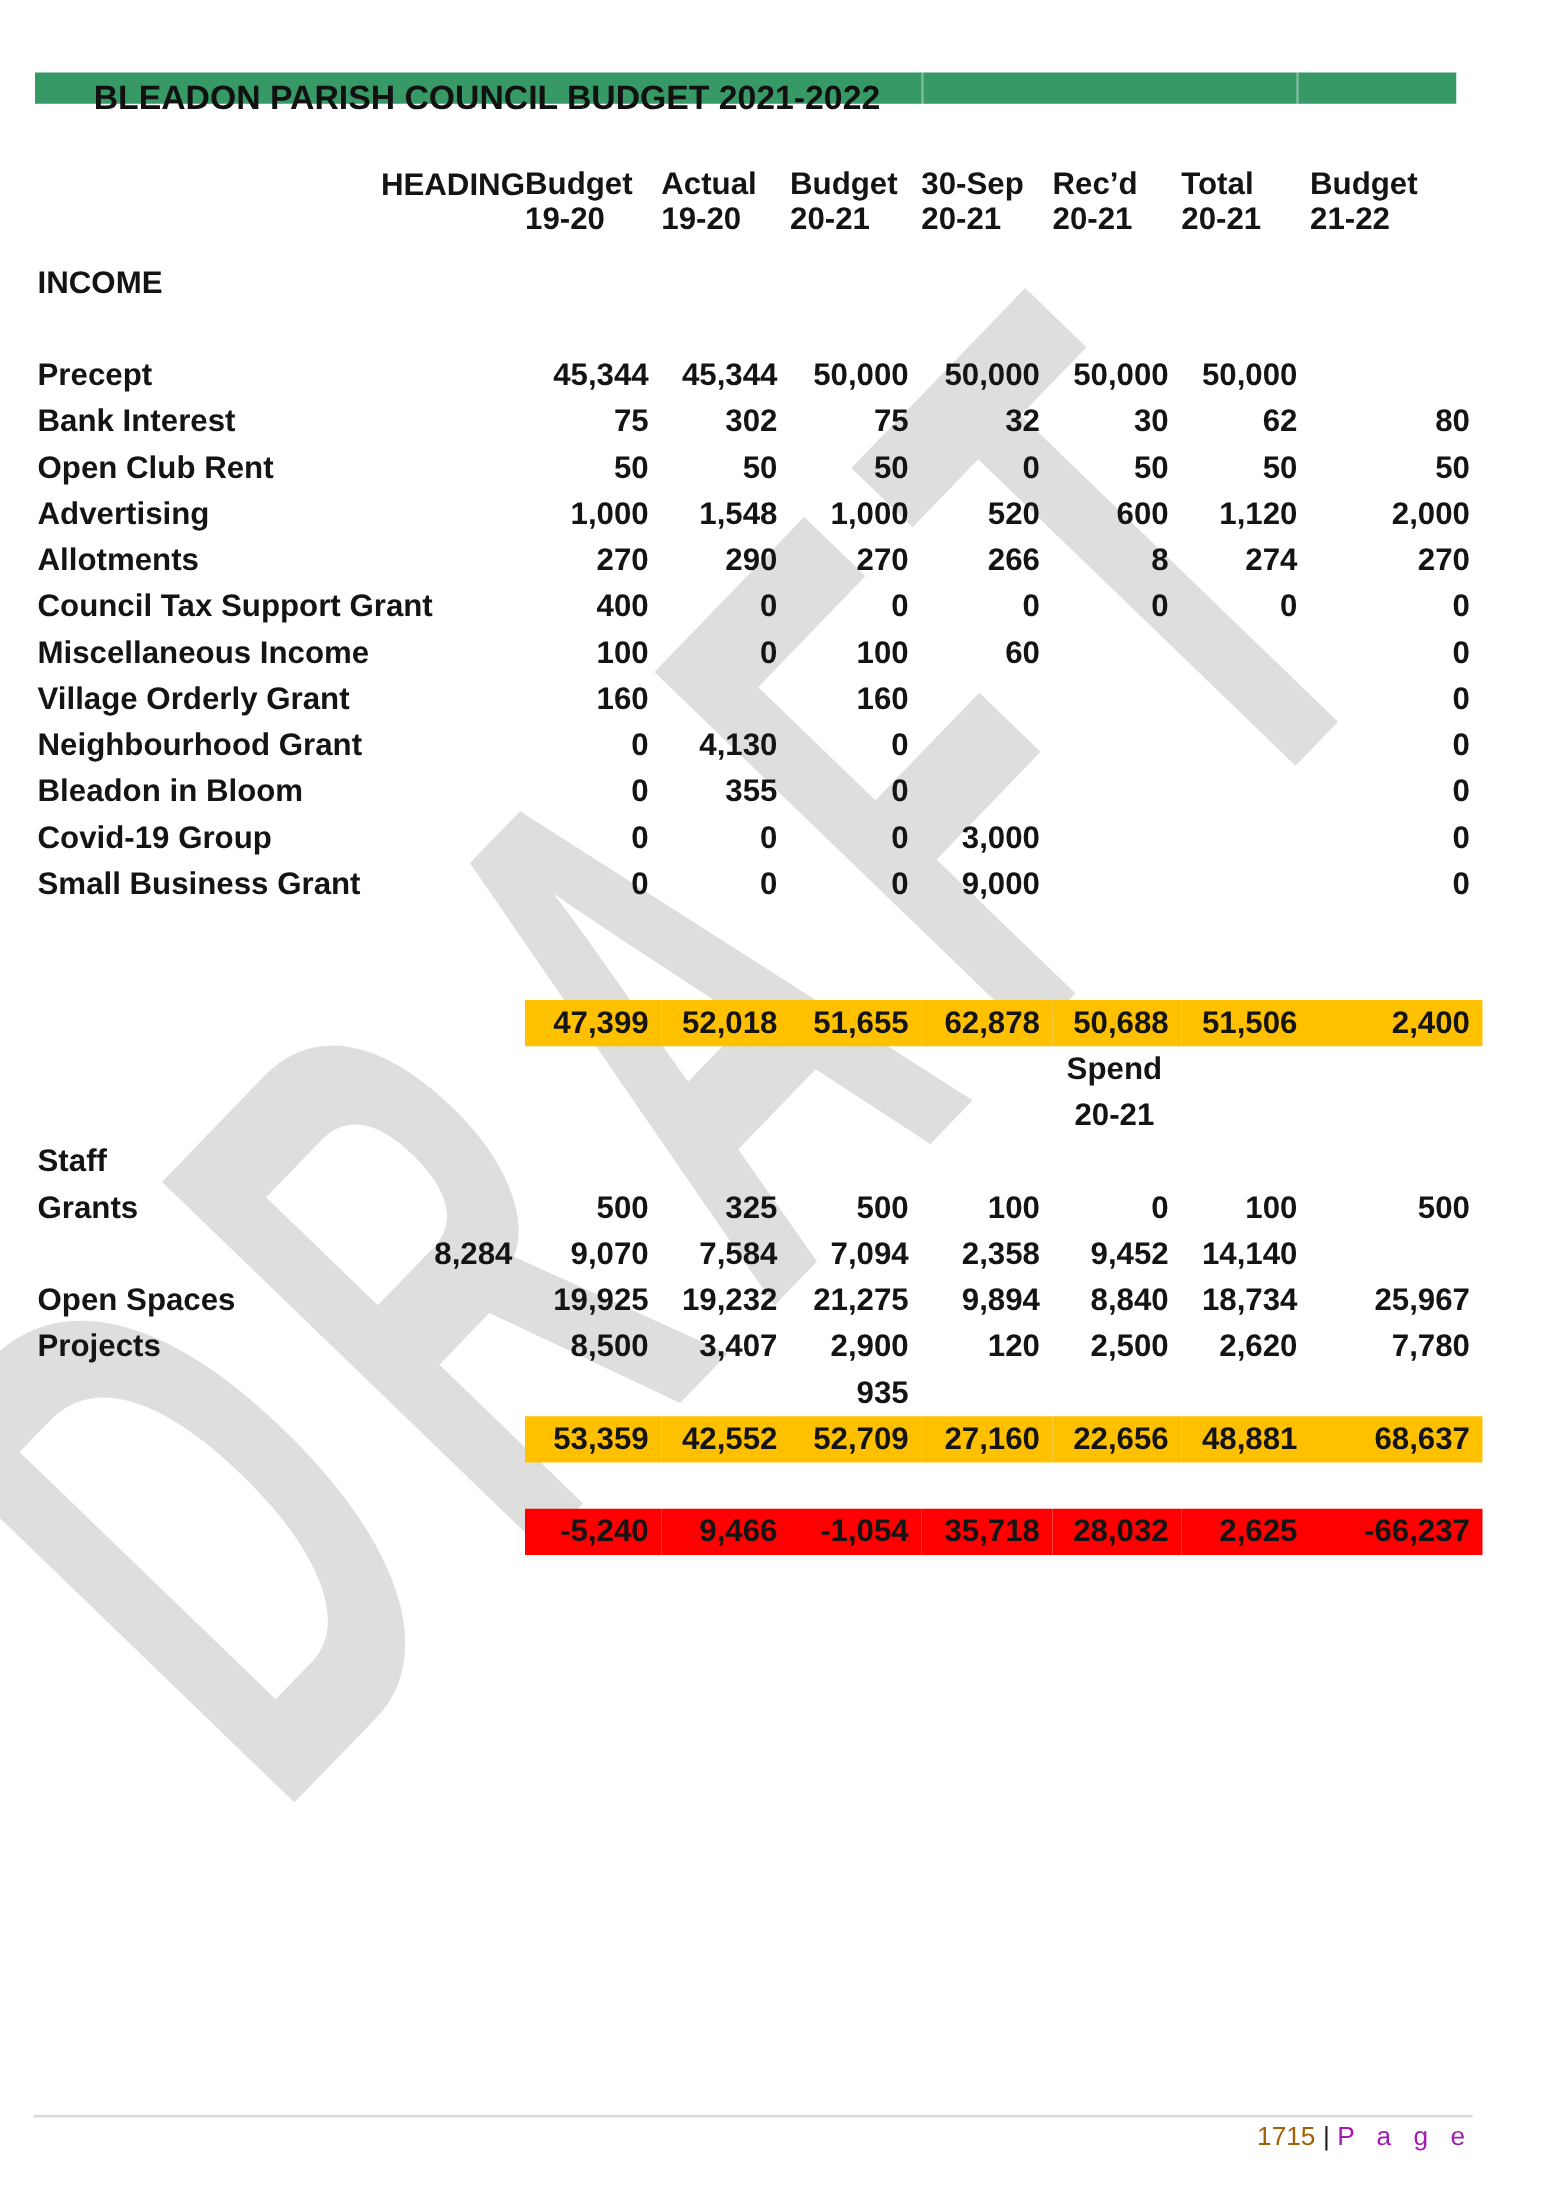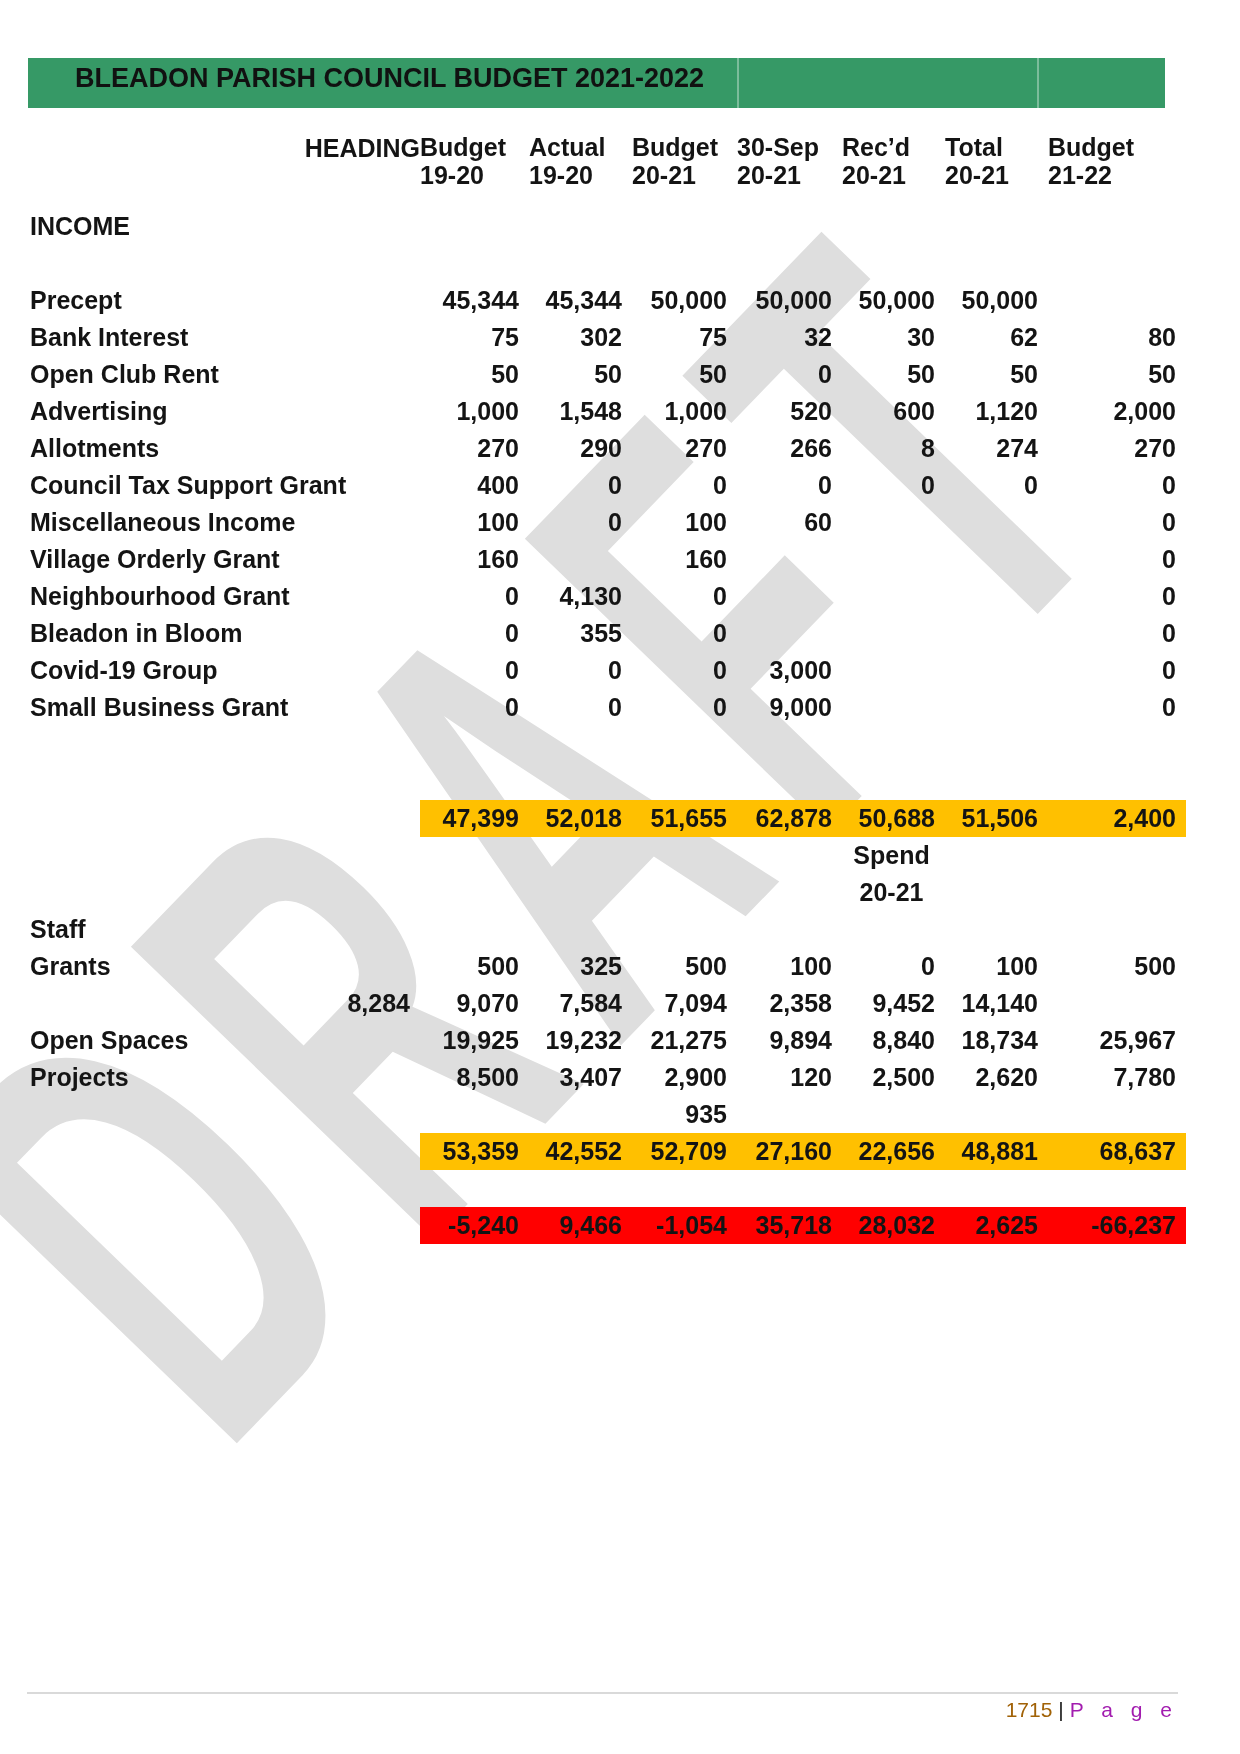--- a/index.html
+++ b/index.html
@@ -22,21 +22,21 @@
     letter-spacing:38px;
     color:#dedede;
     white-space:nowrap;
     z-index:0;
     user-select:none;
   }
   
   .title-bar{
     position:absolute;
     left:28px;top:58px;
-    width:1137px;height:50px;
+    width:1137px;height:25px;
     background:#369966;
     z-index:2;
   }
   .title-bar .title-text{
     position:absolute;
     left:47px;top:0;
     line-height:40px;
     font-size:27px;
     font-weight:bold;
     color:#111111;

